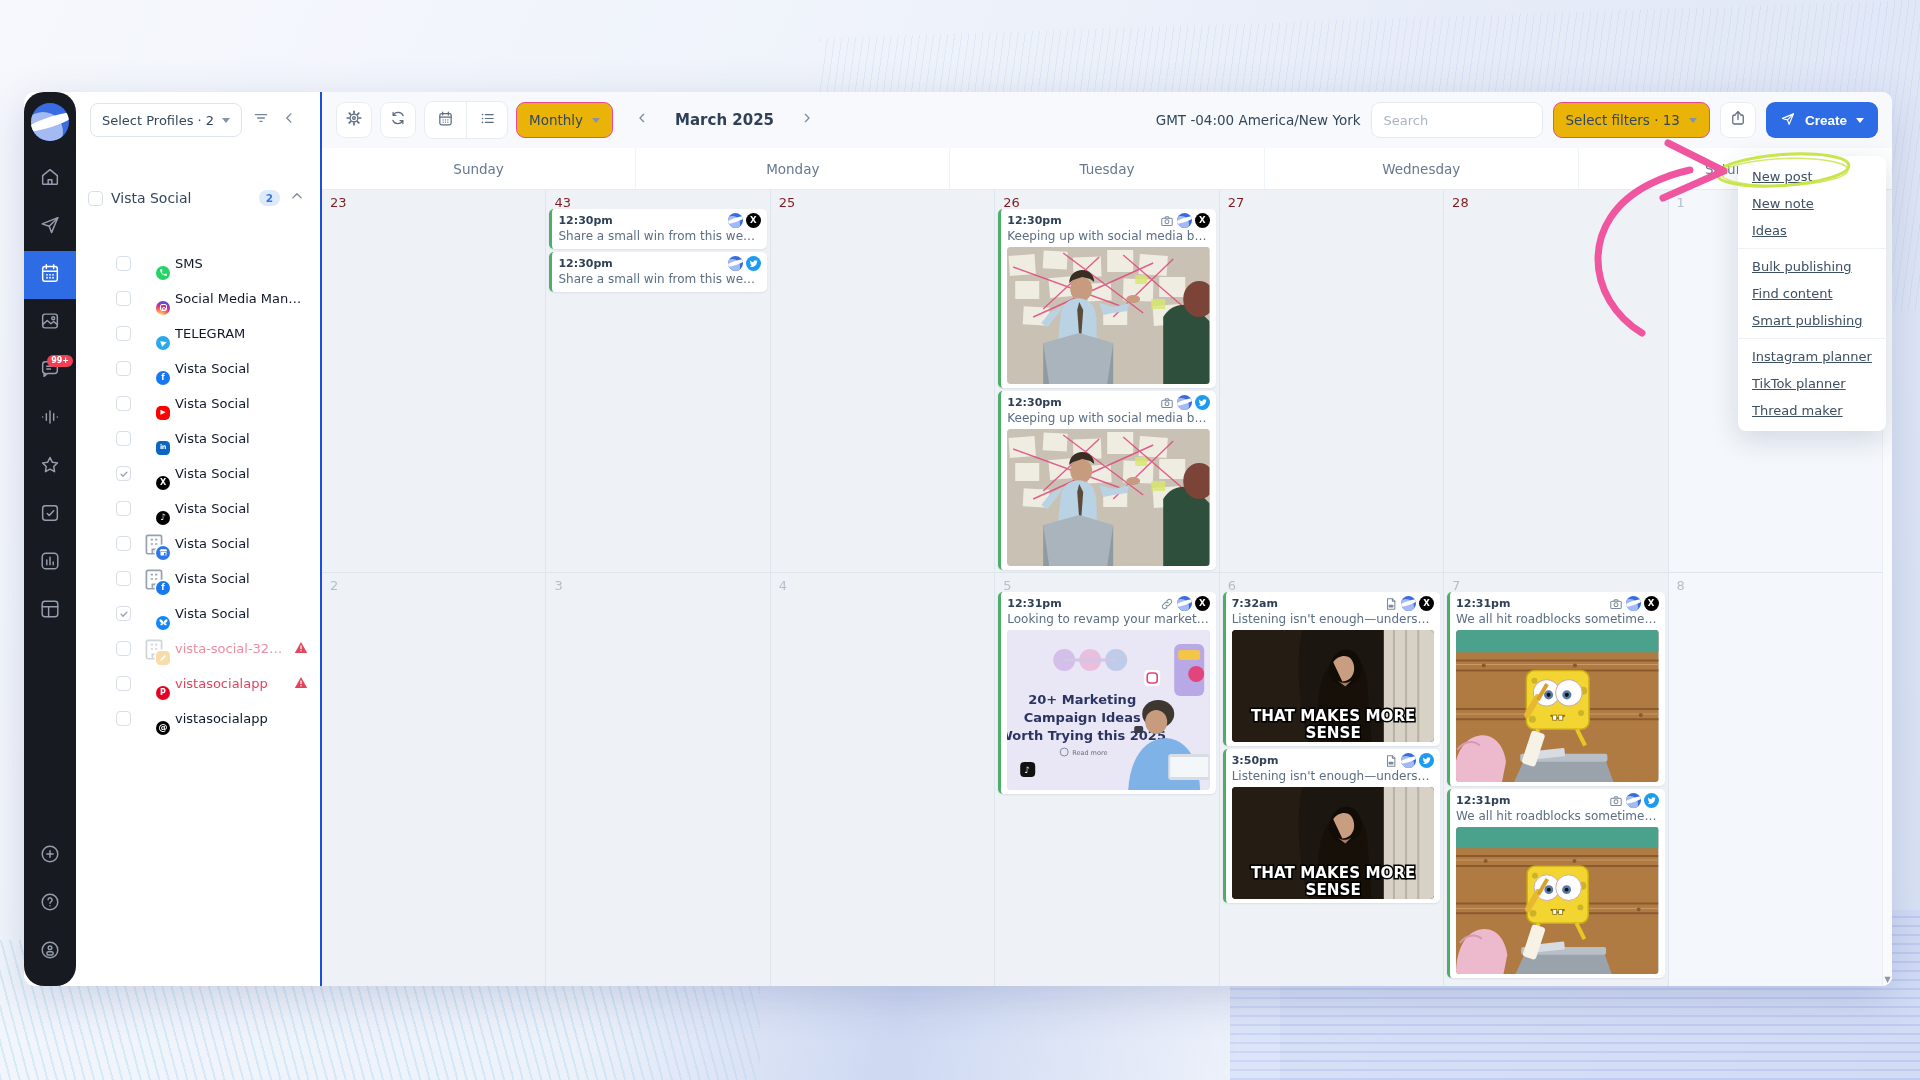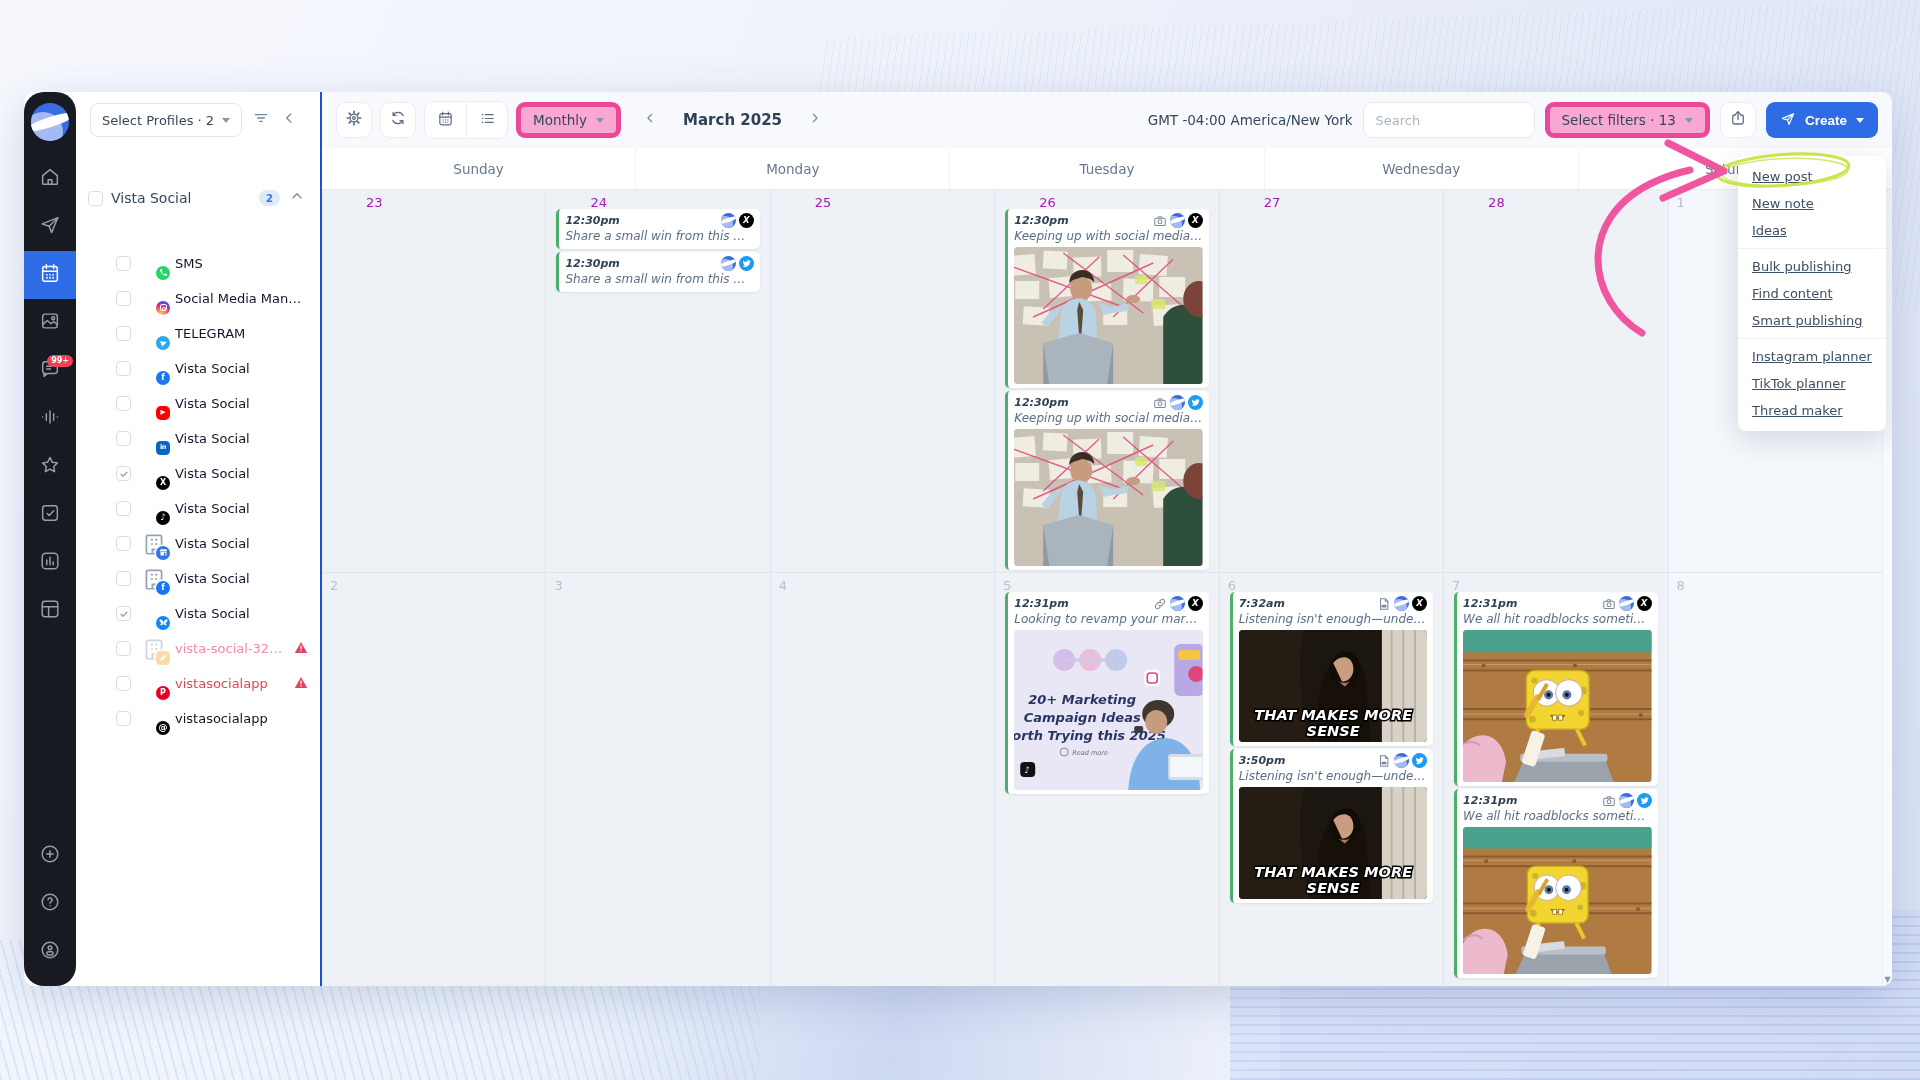--- a/index.html
+++ b/index.html
@@ -82,21 +82,21 @@
   
   .main{flex:1;display:flex;flex-direction:column;background:#f7f9fc;position:relative;min-width:0;}
   .toolbar{height:56px;flex:0 0 56px;display:flex;align-items:center;padding:0 14px;gap:8px;}
   .tbtn{width:36px;height:36px;border-radius:9px;background:#fff;border:1px solid #e8edf3;display:flex;align-items:center;justify-content:center;
     color:#5c6b80;cursor:pointer;flex:0 0 auto;}
   .tbtn svg{width:18px;height:18px;stroke:currentColor;fill:none;stroke-width:1.7;stroke-linecap:round;stroke-linejoin:round;}
   .toggle{display:flex;background:#fff;border:1px solid #e8edf3;border-radius:9px;overflow:hidden;flex:0 0 auto;}
   .toggle .seg{width:41px;height:36px;display:flex;align-items:center;justify-content:center;color:#5c6b80;cursor:pointer;}
   .toggle .seg+.seg{border-left:1px solid #e8edf3;}
   .toggle svg{width:17px;height:17px;stroke:currentColor;fill:none;stroke-width:1.7;stroke-linecap:round;stroke-linejoin:round;}
-  .select-box{height:36px;display:flex;align-items:center;gap:9px;padding:0 12px;background:#f9a8d4;border:5px solid #ec4899;border-radius:9px;
+  .select-box{height:36px;display:flex;align-items:center;gap:9px;padding:0 12px;background:#eab308;border:1px solid #ec4899;border-radius:9px;
     font-size:13.5px;color:#33475b;cursor:pointer;white-space:nowrap;flex:0 0 auto;}
   .nav-chev{width:30px;height:30px;display:flex;align-items:center;justify-content:center;color:#7e8da1;cursor:pointer;margin:0 6px;}
   .nav-chev svg{width:16px;height:16px;stroke:currentColor;fill:none;stroke-width:2;stroke-linecap:round;stroke-linejoin:round;}
   .month-label{font-size:15px;color:#2f4156;font-weight:600;margin:0 4px;white-space:nowrap;}
   .tb-right{margin-left:auto;display:flex;align-items:center;gap:10px;}
   .tz{font-size:13.5px;color:#33475b;white-space:nowrap;}
   .search{width:172px;height:36px;border:1px solid #e3e9f0;border-radius:9px;background:#fff;padding:0 12px;font-size:13px;color:#33475b;
     font-family:inherit;outline:none;}
   .search::placeholder{color:#aab5c3;}
   .btn-create{height:36px;border-radius:9px;background:#2e6ce5;color:#fff;display:flex;align-items:center;gap:9px;padding:0 14px;
@@ -108,22 +108,22 @@
   .dow-row{height:42px;flex:0 0 42px;background:#fff;border-bottom:1px solid #e6ebf1;display:flex;}
   .dow{flex:1;display:flex;align-items:center;justify-content:center;font-size:13.5px;color:#66788f;border-left:1px solid #f0f3f7;}
   .dow:first-child{border-left:none;}
   .week{display:flex;}
   .week1{height:382px;flex:0 0 382px;}
   .week2{flex:1;border-top:1px solid #dfe5ec;}
   .cell{flex:1;position:relative;background:#eef2f7;border-left:1px solid #dfe5ec;overflow:hidden;cursor:pointer;}
   .cell:first-child{border-left:none;}
   .cell.sat{background:#f4f7fb;}
   .date-num{position:absolute;top:5px;left:8px;font-size:13px;color:#b4bfcc;}
-  .date-num.other-month{color:#a21caf;margin-left:36px;}
-  .cell-inner{margin:19px 10px 3px;display:flex;flex-direction:column;gap:3px;font-style:italic;}
+  .date-num.other-month{color:#7f1d1d;}
+  .cell-inner{margin:19px 3px 3px;display:flex;flex-direction:column;gap:3px;}
   .card{background:#fff;border-radius:5px;border-left:3px solid #4cae68;box-shadow:0 1px 2px rgba(40,60,90,.10);
     padding:3px 6px 4px;cursor:pointer;}
   .card-head{display:flex;align-items:center;height:16px;gap:3px;}
   .card-time{font-size:11px;font-weight:700;color:#2f4156;margin-right:auto;}
   .type-ic{width:14px;height:14px;color:#7b8a9d;}
   .type-ic svg{width:14px;height:14px;stroke:currentColor;fill:none;stroke-width:1.5;stroke-linecap:round;stroke-linejoin:round;}
   .mini-av{width:15px;height:15px;}
   .mini-nb{position:static;width:15px;height:15px;font-size:8.5px;box-shadow:0 0 0 1.5px #fff;}
   .card-text{font-size:12px;color:#5b6e84;white-space:nowrap;overflow:hidden;text-overflow:ellipsis;height:17px;line-height:17px;}
   .card-img{display:block;width:100%;border-radius:4px;margin-top:2px;background:#dde3ea;}
@@ -667,21 +667,21 @@
       <div class="dow">Tuesday</div>
       <div class="dow">Wednesday</div>
       <div class="dow">Saturday</div>
     </div>
 
     <div class="week week1">
       <div class="cell">
         <span class="date-num other-month">23</span>
       </div>
       <div class="cell">
-        <span class="date-num other-month">24</span>
+        <span class="date-num other-month">43</span>
         <div class="cell-inner">
           <div class="card">
             <div class="card-head">
                 <span class="card-time">12:30pm</span>
               <span class="vista-av mini-av"></span>
               <span class="nb nb-x mini-nb">X</span>
               </div>
             <div class="card-text">Share a small win from this week! …</div>
           </div>
           <div class="card">

